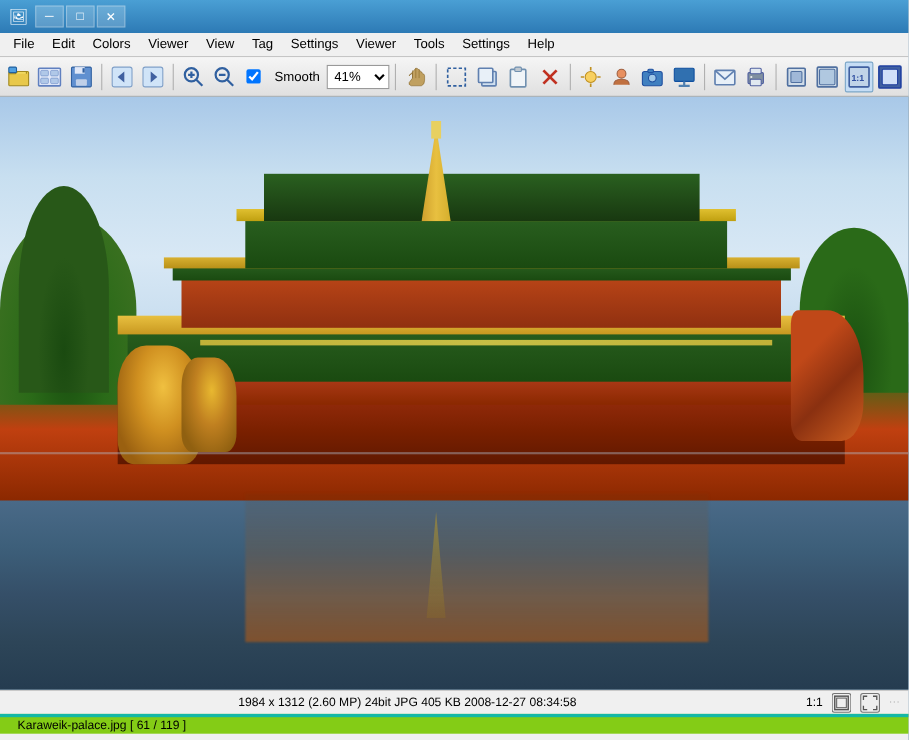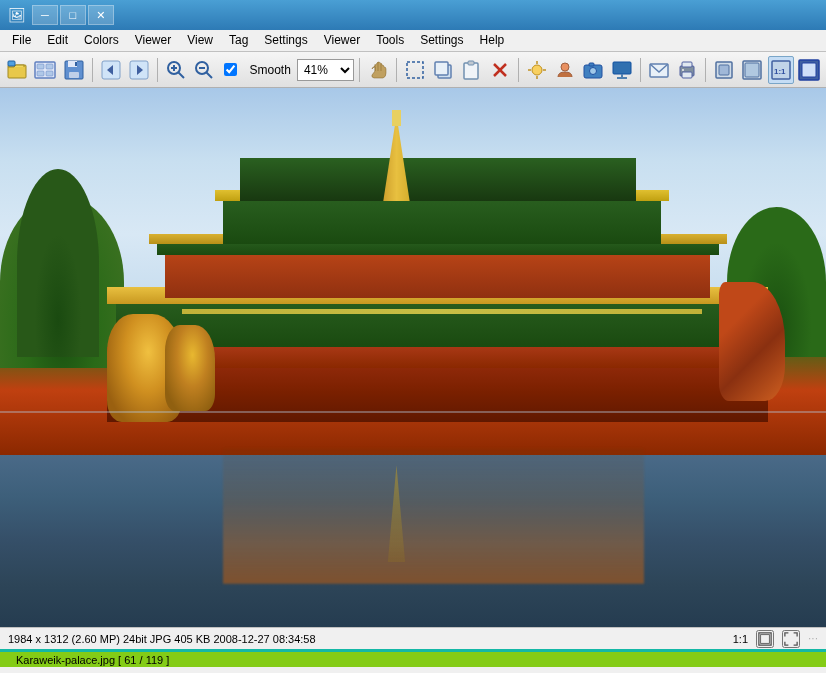--- a/index.html
+++ b/index.html
@@ -160,20 +160,21 @@
     
     #status-bar {
       background: #f0f0f0;
       border-top: 1px solid #c0c0c0;
       height: 22px;
       display: flex;
       align-items: center;
       padding: 0 8px;
       font-size: 11px;
       color: #000;
+      text-align: center;
     }
     #status-left { flex: 1; }
     #status-right {
       display: flex;
       align-items: center;
       gap: 8px;
     }
     .status-icon-btn {
       width: 18px;
       height: 18px;

